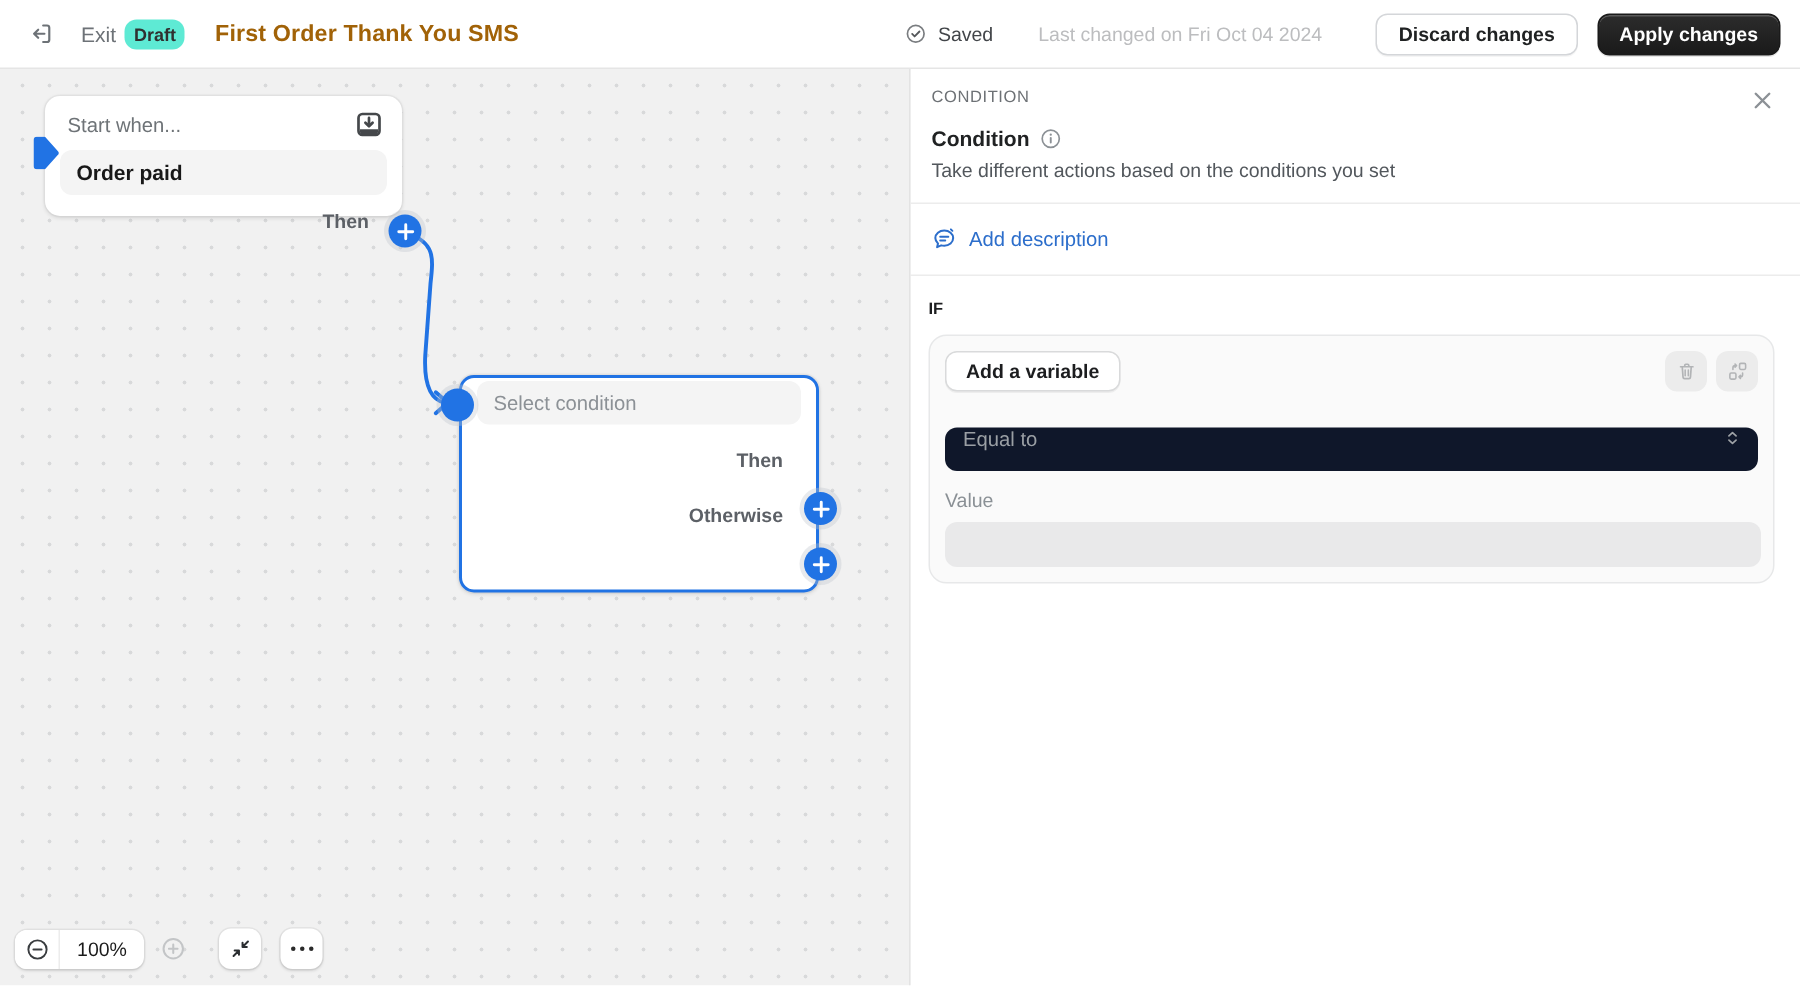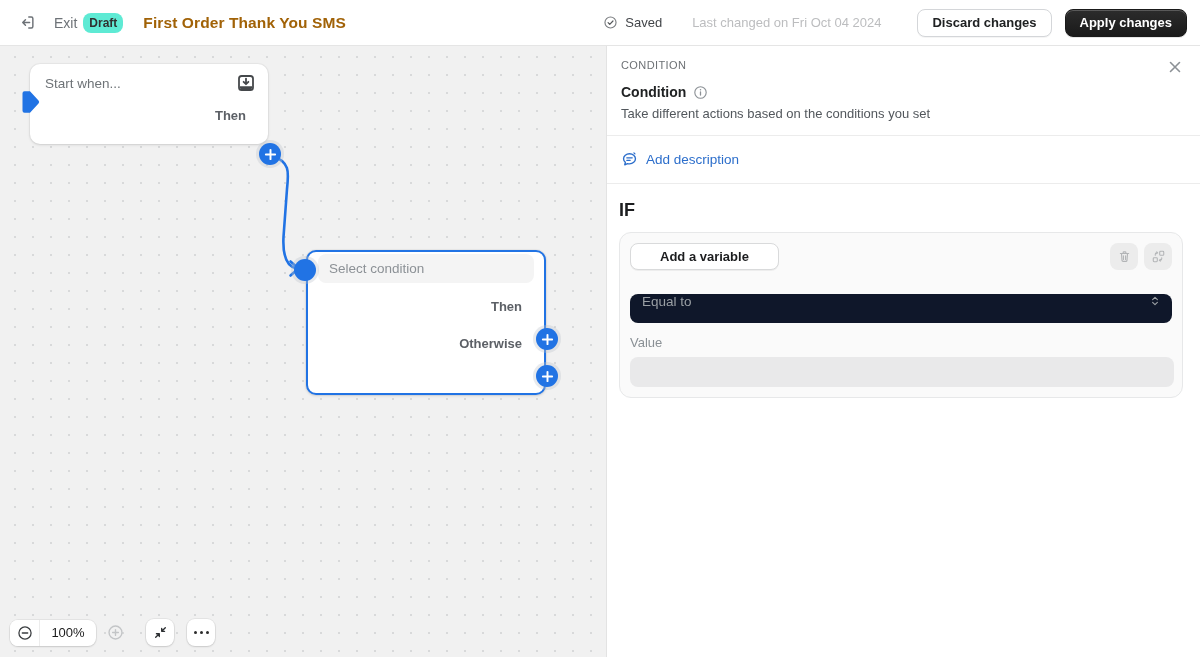--- a/index.html
+++ b/index.html
@@ -85,26 +85,26 @@
   .close-btn { position:absolute; top:10px; right:14px; background:none; border:none;
     cursor:pointer; padding:4px; line-height:0; }
   .panel-title-row { display:flex; align-items:center; gap:7px; margin-top:13px; }
   .panel-title { font-size:14px; font-weight:700; color:#202223; }
   .panel-subtitle { font-size:13px; color:#52575c; margin-top:6px; }
   .desc-row { display:flex; align-items:center; gap:8px; padding:15px 14px;
     border-bottom:1px solid #ececec; cursor:pointer; }
   .desc-link { color:#2c6ecb; font-size:13.5px; font-weight:500; text-decoration:none; }
 
   .if-section { padding:16px 16px 0 12px; }
-  .if-label { font-size:18px; font-weight:700; color:#1d1e20; }
+  .if-label { font-size:11px; font-weight:700; color:#1d1e20; }
   .if-box { margin-top:11px; background:#fafafa; border:1px solid #e7e8e9; border-radius:12px;
     padding:10px; width:564px; }
   .if-row1 { display:flex; align-items:center; }
   .add-var-btn { background:#fff; border:1px solid #d9dadb; border-radius:8px; height:27px;
-    padding:0 29px; font-family:inherit; font-size:13px; font-weight:600; color:#1c1d1f;
+    padding:0 13px; font-family:inherit; font-size:13px; font-weight:600; color:#1c1d1f;
     box-shadow:0 1px 0 rgba(0,0,0,.05); cursor:pointer; }
   .icon-btn { width:28px; height:27px; border-radius:8px; background:#ececec; border:none;
     display:flex; align-items:center; justify-content:center; cursor:default; }
   .icon-btn + .icon-btn { margin-left:6px; }
   .op-select { margin-top:24px; height:29px; background:#0f172a; border-radius:8px;
     display:flex; align-items:flex-start; justify-content:space-between; padding:0 10px 0 12px;
     cursor:default; }
   .op-select span { font-size:13.5px; color:#9a9fa4; }
   .value-label { margin-top:12px; font-size:13px; color:#8a9095; }
   .value-input { margin-top:7px; width:544px; height:30px; background:#e9e9ea; border:none;
@@ -155,20 +155,21 @@
           <path d="M1.5 2.2 A2 2 0 0 1 3.5 0.2 L9 0.2 L17.5 9.6 A2 2 0 0 1 17.5 12.4 L9 21.8 L3.5 21.8 A2 2 0 0 1 1.5 19.8 Z" fill="#2173e4"></path>
         </svg>
         <div class="card-head">
           <span class="card-head-label">Start when...</span>
           <svg width="20" height="20" viewBox="0 0 20 20" fill="none">
             <rect x="3" y="3" width="14" height="14" rx="2.6" stroke="#45484b" stroke-width="1.8"></rect>
             <path d="M4 13.2 h12 v1.6 a2 2 0 0 1 -2 2 h-8 a2 2 0 0 1 -2 -2 Z" fill="#45484b"></path>
             <path d="M10 5.6 v5.2 M7.6 8.8 10 11.2 12.4 8.8" stroke="#45484b" stroke-width="1.8" stroke-linecap="round" stroke-linejoin="round"></path>
           </svg>
         </div>
+        <div class="card-field trigger">Order paid</div>
         <div class="branch-row">
           <span>Then</span>
         </div>
         <button class="plus-btn" style="right:-13px; top:79px;">
           <svg width="13" height="13" viewBox="0 0 14 14">
             <path d="M7 2v10M2 7h10" stroke="#fff" stroke-width="2.1" stroke-linecap="round"></path>
           </svg>
         </button>
       </div>
 

